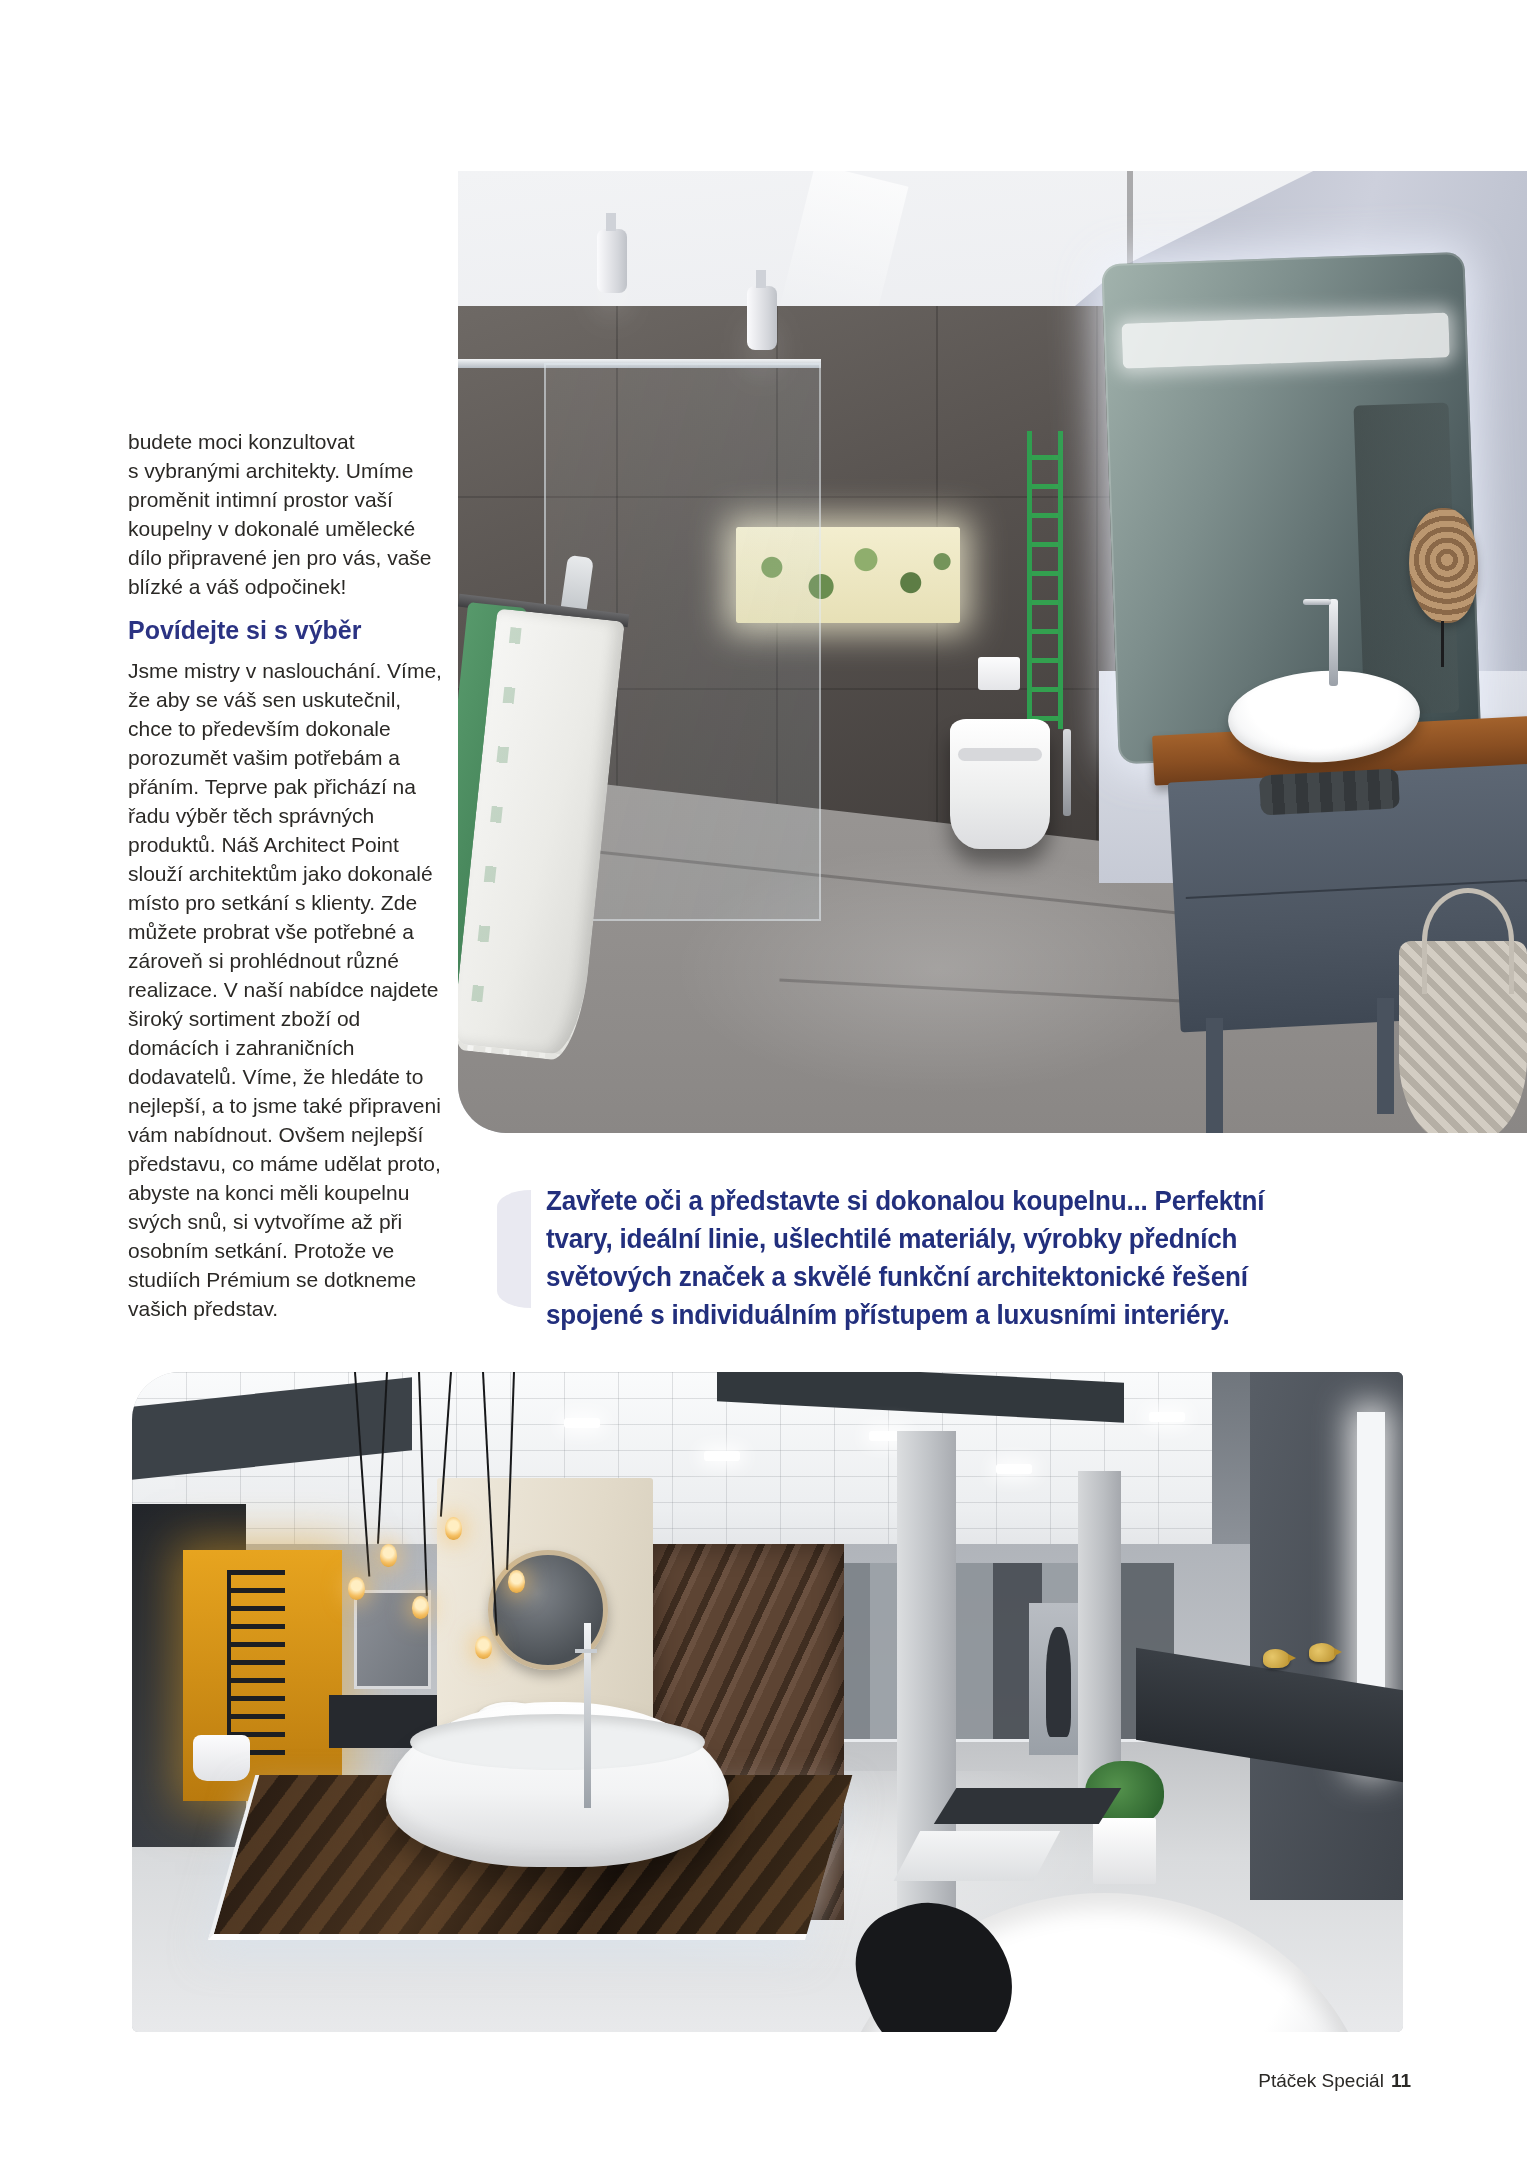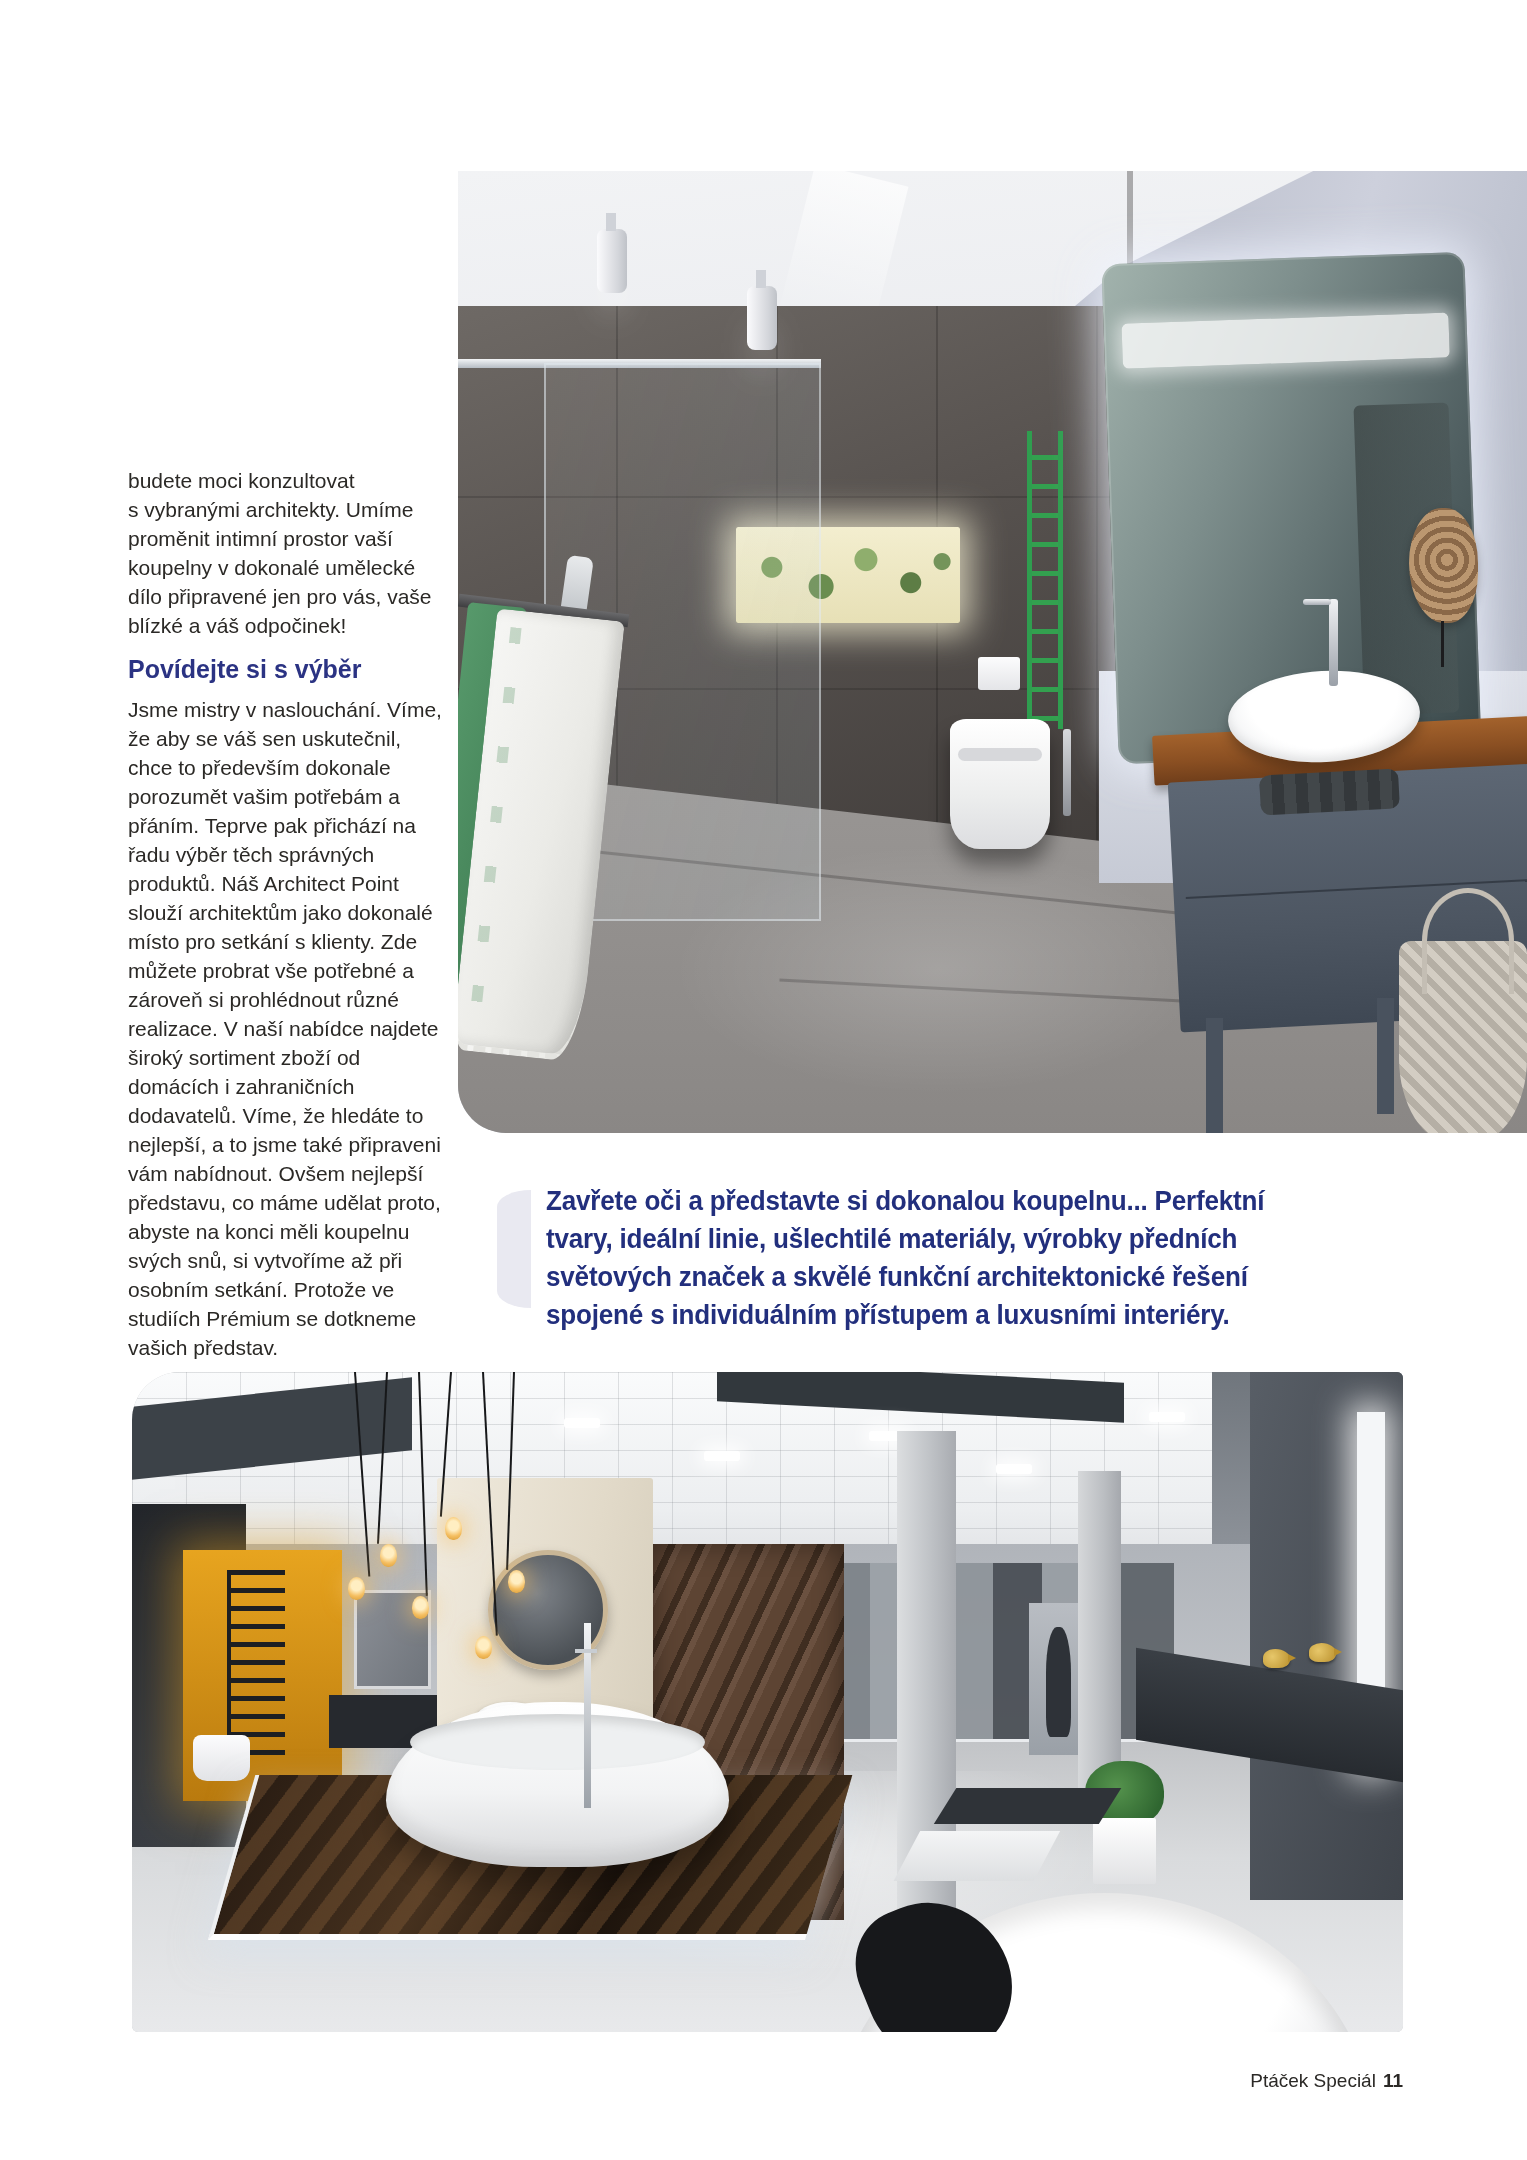--- a/index.html
+++ b/index.html
@@ -8,33 +8,33 @@
   .page { position:absolute; inset:0; background:#ffffff; overflow:hidden; }
 
   
   .info-box { position:absolute; left:128px; top:176px; width:322px; height:218px;
     background:#fdeadc; border-radius:10px 10px 92px 10px; padding:26px 20px 0 38px; }
   .info-box h2 { font-size:27px; font-weight:700; color:#2b3383; margin-bottom:13px; letter-spacing:.2px; }
   .addr-line { font-size:20px; line-height:26px; color:#3c3b3a; }
   .addr-gap { height:9px; }
 
   
-  .article-col { position:absolute; left:128px; top:466px; width:322px; }
+  .article-col { position:absolute; left:128px; top:427px; width:322px; }
   .article-col p { font-size:21px; line-height:29px; color:#2b2926; }
   .article-col h3 { font-size:25px; font-weight:700; color:#2b3383; margin-top:15px; margin-bottom:11px; }
 
   
   .quote-mark { position:absolute; left:497px; top:1190px; width:34px; height:118px;
     background:#e9e9f1; border-radius:118px 0 0 118px / 59px 0 0 59px; }
   .quote-text { position:absolute; left:546px; top:1182px; width:830px;
     font-size:28px; line-height:38px; font-weight:700; color:#222f7d;
     transform:scaleX(.93); transform-origin:left top; letter-spacing:-.2px; }
 
   
-  .footer { position:absolute; right:124px; top:2070px; font-size:19px; color:#2b2926;margin-left:8px; }
+  .footer { position:absolute; right:116px; top:2070px; font-size:19px; color:#2b2926;margin-left:8px; }
   .footer .pn { font-weight:700; margin-left:7px; }
 
   
   .photo { position:absolute; overflow:hidden; }
   .photo div { position:absolute; }
 
   
   .tp { left:458px; top:171px; width:1069px; height:962px; border-radius:0 0 0 48px; background:#b9bdc9; }
   .tp-wall-right { left:55%; top:0; width:45%; height:100%;
     background:linear-gradient(105deg,#b3b7c5 0%,#cdd0dc 45%,#aab0bf 100%); }

